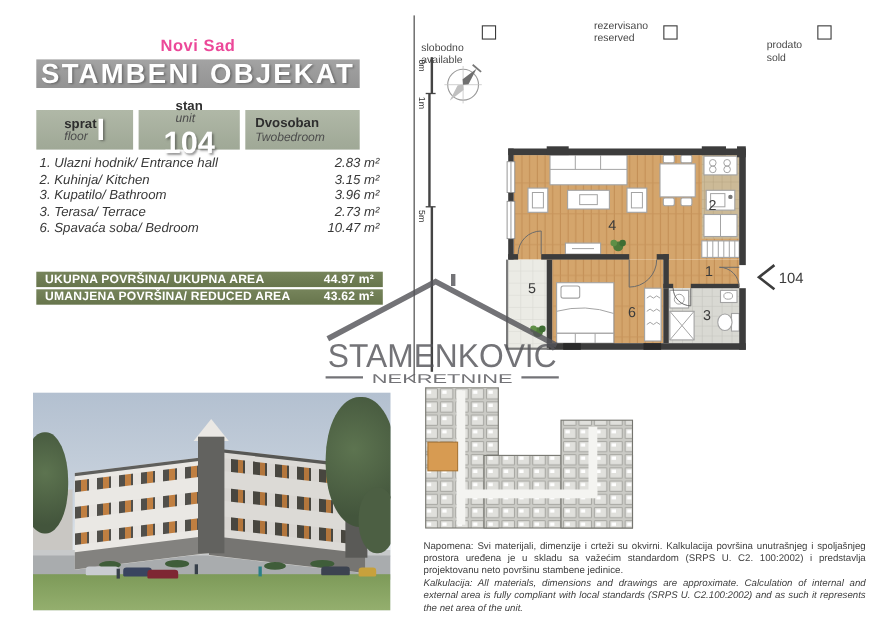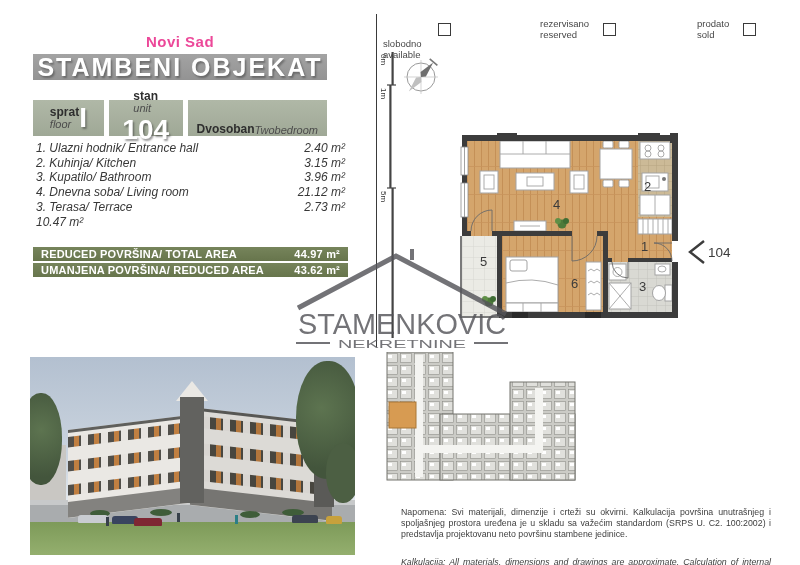--- a/index.html
+++ b/index.html
@@ -16,21 +16,21 @@
         text-shadow:1.5px 1.5px 2px rgba(0,0,0,.3);}
   .info-row{left:33px;top:100px;width:294px;height:36px;display:flex;gap:5px;}
   .info-cell{background:linear-gradient(#b0b8a7,#9fa896);display:flex;align-items:center;
         justify-content:center;padding:0 9px;box-sizing:border-box;}
   .info-cell .lbls{line-height:1.05;}
   .lab-sr{font-size:12px;font-weight:bold;color:#2e2e2e;}
   .lab-en{font-size:11px;font-style:italic;color:#4c4c4c;}
   .big-val{font-size:28px;font-weight:bold;color:#fff;text-shadow:1.5px 1.5px 2px rgba(50,50,50,.5);}
   .cell-floor{width:88px;}
   .cell-unit{width:92px;flex-direction:column;}
-  .cell-type{flex:1;flex-direction:row;justify-content:center;align-items:flex-end;line-height:1.1;}
+  .cell-type{flex:1;flex-direction:column;justify-content:center;align-items:flex-start;line-height:1.1;}
   .rooms{left:36px;top:141px;width:309px;}
   .room-row{display:flex;justify-content:space-between;font-size:12px;line-height:14.7px;color:#383838;font-style:italic;}
   .total-bar{left:33px;top:247px;width:315px;height:14px;background:linear-gradient(#76845b,#67754c);
         display:flex;align-items:center;justify-content:space-between;padding:0 8px;box-sizing:border-box;}
   .total-bar.second{top:263px;}
   .total-bar span{color:#fff;font-size:11px;font-weight:bold;letter-spacing:.2px;}
 
   
   .render{left:30px;top:357px;width:325px;height:198px;overflow:hidden;
         background:linear-gradient(#b3c0d0 0%,#cdd6e0 55%,#e9edf1 78%);}
@@ -73,37 +73,37 @@
   .car{height:8px;border-radius:3px 3px 1px 1px;}
   .c1{left:48px;top:158px;width:30px;background:#c9ccd1;} .c2{left:82px;top:159px;width:26px;background:#39445f;}
   .c3{left:104px;top:161px;width:28px;background:#7e2733;} .c4{left:262px;top:158px;width:26px;background:#3c4350;}
   .c5{left:296px;top:159px;width:16px;background:#c7a13c;}
   .person{width:3px;height:9px;background:#37404a;}
   .p1{left:147px;top:156px;} .p2{left:205px;top:158px;background:#2b7f86;} .p3{left:76px;top:160px;}
 
   
   .divider{left:376px;top:14px;width:1px;height:333px;background:#3a3a3a;}
   .legend-text{font-size:9.5px;line-height:1.12;color:#474747;}
-  .lt1{left:383px;top:19px;margin-top:20px;} .lt2{left:540px;top:19px;} .lt3{left:697px;top:19px;}
+  .lt1{left:383px;top:19px;margin-top:20px;} .lt2{left:540px;top:19px;} .lt3{left:697px;top:37px;}
   .legend-box{width:13px;height:13px;border:1.5px solid #3a3a3a;background:#fff;box-sizing:border-box;}
   .lb1{left:438px;top:23px;} .lb2{left:603px;top:23px;} .lb3{left:743px;top:23px;}
 
   svg text{font-family:"Liberation Sans",sans-serif;}
   .scalebar{left:378px;top:48px;}
   .scale-lab{font-size:8px;fill:#333;}
   .compass{left:400px;top:54px;}
   .plan{left:440px;top:125px;}
   .rn{font-size:13px;fill:#3b3b3b;}
   .furn{fill:#fff;stroke:#a3a3a3;stroke-width:1;}
   .furn-l{fill:none;stroke:#a3a3a3;stroke-width:0.9;}
   .door{fill:none;stroke:#6a6a6a;stroke-width:0.9;}
   .watermark{left:288px;top:246px;opacity:.82;}
   .siteplan{left:385px;top:352px;}
   .disclaimer{left:385px;top:491px;width:402px;font-size:8.8px;line-height:1.27;color:#3e3e3e;text-align:justify;}
-  .disclaimer p{margin:16px;}
+  .disclaimer p{margin:0;}
   .disclaimer .en{font-style:italic;}
 </style>
 </head>
 <body>
 
 <div class="page">
 
   <div class="abs city">Novi Sad</div>
 
   <div class="abs title-bar">
@@ -127,45 +127,42 @@
     </div>
     <div class="info-cell cell-type">
       <div class="lab-sr">Dvosoban</div>
       <div class="lab-en">Twobedroom</div>
     </div>
   </div>
 
   <div class="abs rooms">
     <div class="room-row">
       <span>1. Ulazni hodnik/ Entrance hall</span>
-      <span>2.40 m²</span>
+      <span>2.83 m²</span>
     </div>
     <div class="room-row">
       <span>2. Kuhinja/ Kitchen</span>
       <span>3.15 m²</span>
     </div>
     <div class="room-row">
       <span>3. Kupatilo/ Bathroom</span>
       <span>3.96 m²</span>
     </div>
     <div class="room-row">
-      <span>4. Dnevna soba/ Living room</span>
-      <span>21.12 m²</span>
-    </div>
-    <div class="room-row">
       <span>3. Terasa/ Terrace</span>
       <span>2.73 m²</span>
     </div>
     <div class="room-row">
+      <span>6. Spavaća soba/ Bedroom</span>
       <span>10.47 m²</span>
     </div>
   </div>
 
   <div class="abs total-bar">
-    <span>REDUCED POVRŠINA/ TOTAL AREA</span>
+    <span>UKUPNA POVRŠINA/ UKUPNA AREA</span>
     <span>44.97 m²</span>
   </div>
   <div class="abs total-bar second">
     <span>UMANJENA POVRŠINA/ REDUCED AREA</span>
     <span>43.62 m²</span>
   </div>
 
   <div class="abs render">
     <div class="far-bldg"></div>
     <div class="sidewalk"></div>

